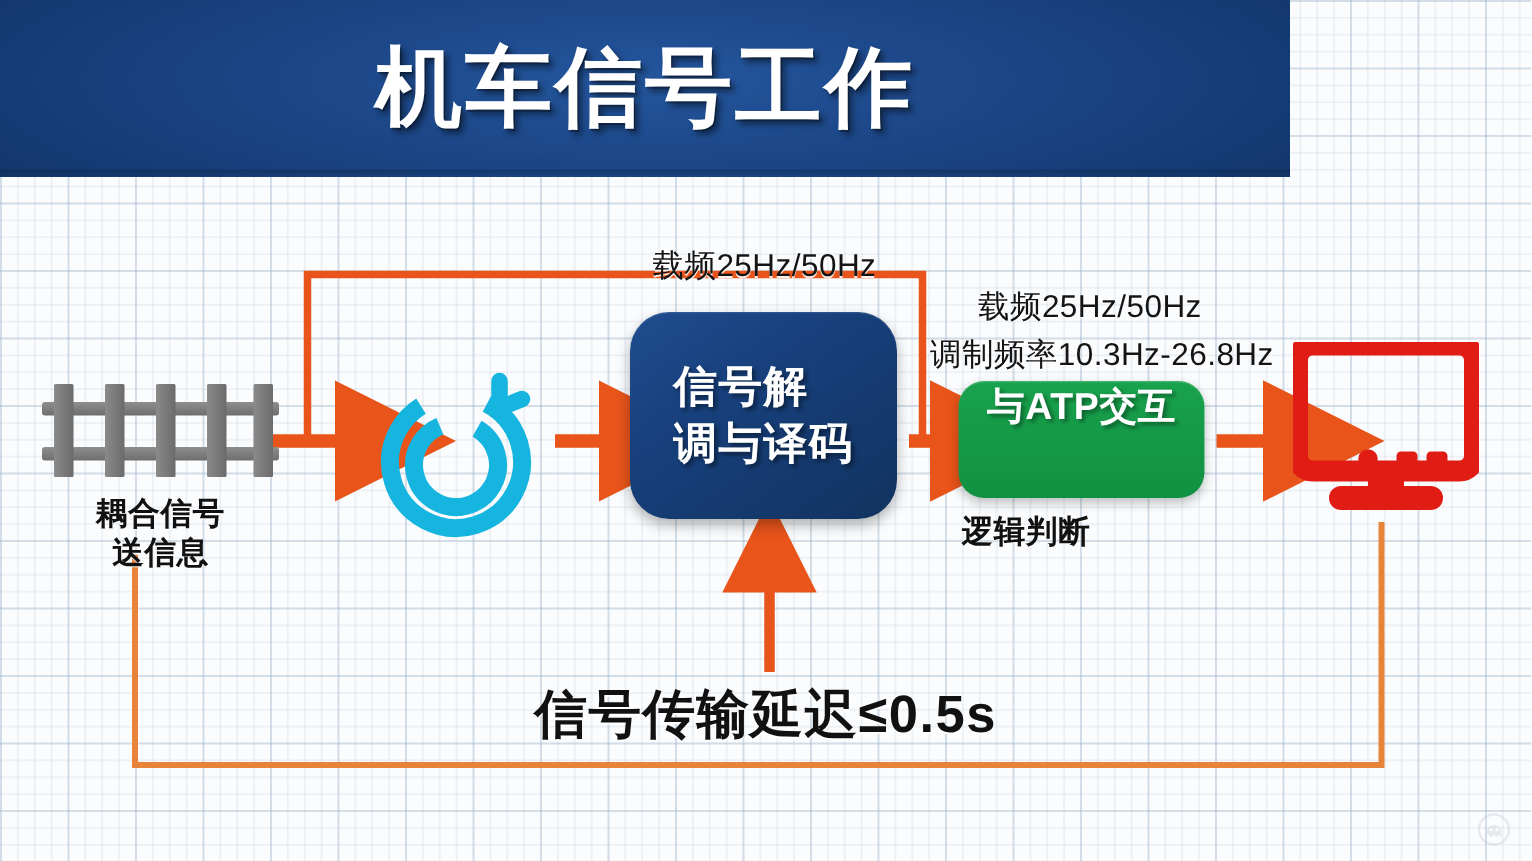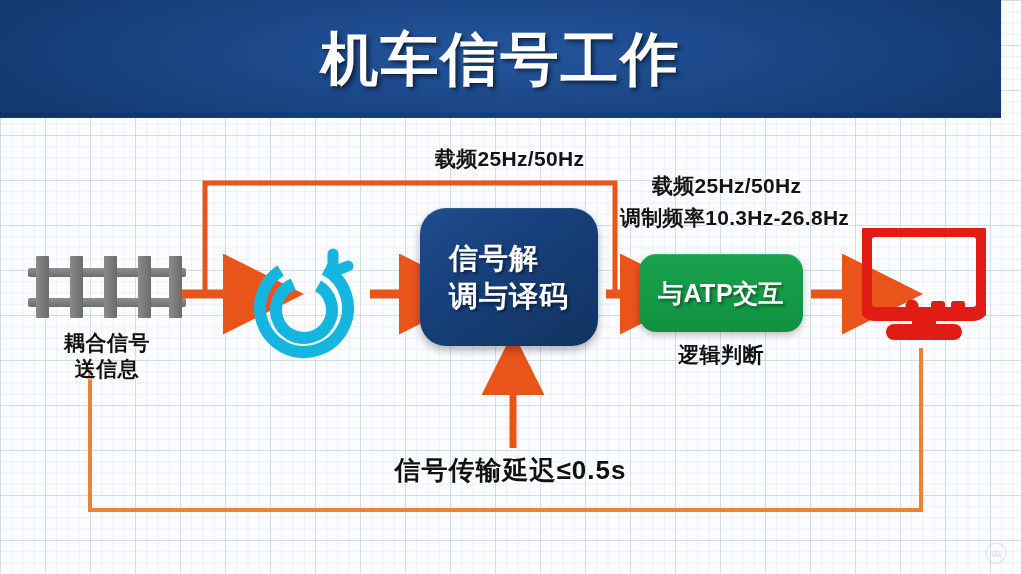--- a/index.html
+++ b/index.html
@@ -13,21 +13,21 @@
     background:
       linear-gradient(to right, rgba(150,175,200,.30) 1px, transparent 1px) 0 0/45px 45px,
       linear-gradient(to bottom, rgba(150,175,200,.30) 1px, transparent 1px) 0 0/45px 45px,
       linear-gradient(to right, rgba(165,185,205,.16) 1px, transparent 1px) 0 0/11.25px 11.25px,
       linear-gradient(to bottom, rgba(165,185,205,.16) 1px, transparent 1px) 0 0/11.25px 11.25px,
       #fbfcfd;
   }
 
   
   #header{
-    position:absolute;left:0;top:0;width:1001px;height:118px;
+    position:absolute;left:0;top:0;width:860px;height:118px;
     background:
       radial-gradient(ellipse 70% 120% at 50% 45%, #24569e 0%, #1b4585 42%, #143a72 75%, #103464 100%);
     overflow:hidden;
   }
   #header:after{
     content:"";position:absolute;left:0;right:0;bottom:0;height:5px;
     background:linear-gradient(to bottom, rgba(0,0,0,.18), rgba(0,0,0,0));
   }
   #header-title{
     position:absolute;left:0;right:0;top:50%;transform:translateY(-50%);
@@ -75,44 +75,45 @@
     white-space:pre-line;letter-spacing:1px;
     text-shadow:2px 2px 3px rgba(0,0,0,.45);
   }
 
   
   #green-box{
     position:absolute;left:639px;top:136px;width:164px;height:78px;
     border-radius:17px;
     background:linear-gradient(to bottom,#19a24d 0%,#109141 100%);
     box-shadow:0 3px 7px rgba(0,0,0,.24), inset 0 1px 0 rgba(255,255,255,.16);
-    display:flex;align-items:center;justify-content:center;
+    display:flex;justify-content:center;
   }
   #green-box-label{
     color:#ffffff;font-size:25px;font-weight:bold;letter-spacing:.5px;
     text-shadow:2px 2px 3px rgba(0,0,0,.40);
   }
-  #green-caption{position:absolute;left:639px;top:224px;width:164px;}
+  #green-caption{position:absolute;left:602px;top:224px;width:164px;}
 
   
   #monitor-icon{position:absolute;left:862px;top:110px;width:124px;height:114px;}
   #monitor-caption{position:absolute;left:845px;top:222px;width:158px;}
 
   
   .annot{
-    position:absolute;color:#141414;font-size:21px;font-weight:bold;
+    position:absolute;color:#141414;font-size:21px;font-weight:normal;
     letter-spacing:.3px;white-space:nowrap;
     text-shadow:0 1px 0 rgba(255,255,255,.9);
+    margin-top:18px;
   }
   #annot-top{left:435px;top:27px;}
   #annot-right-1{left:652px;top:54px;}
   #annot-right-2{left:620px;top:86px;}
   #annot-bottom{
     position:absolute;left:0;right:0;top:335px;text-align:center;
-    color:#111111;font-size:26px;font-weight:bold;letter-spacing:1px;
+    color:#111111;font-size:35px;font-weight:bold;letter-spacing:1px;
     text-shadow:0 1px 0 rgba(255,255,255,.9);
   }
 
   
   #watermark{
     position:absolute;right:14px;bottom:10px;
     display:flex;align-items:center;gap:7px;
     opacity:.30;
   }
   #watermark-text{

